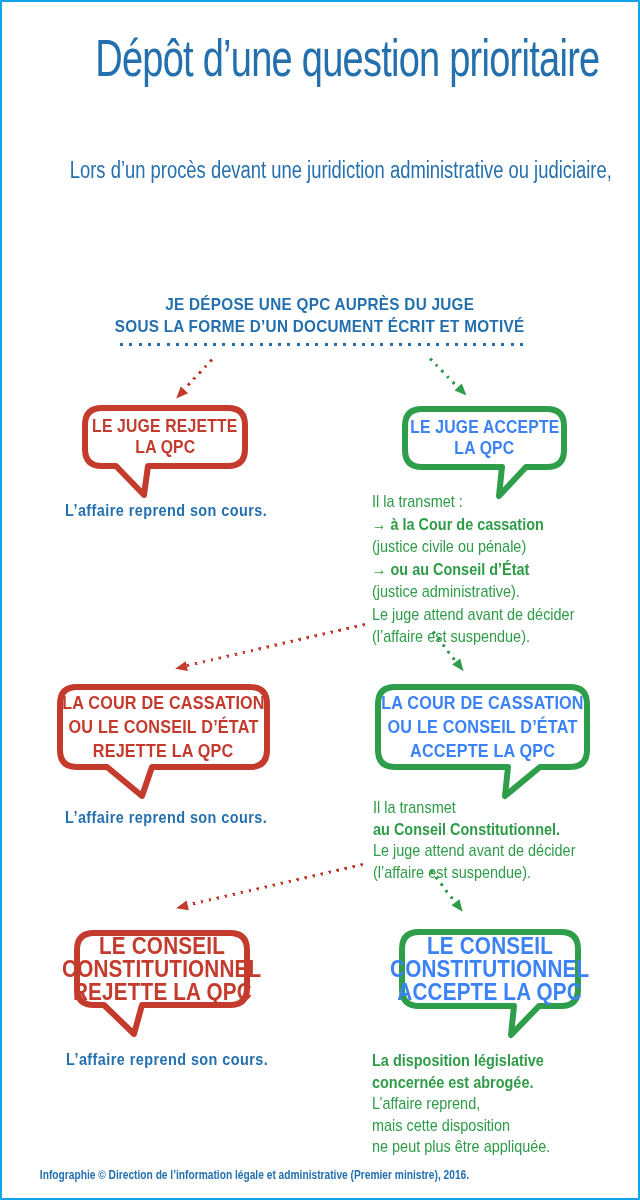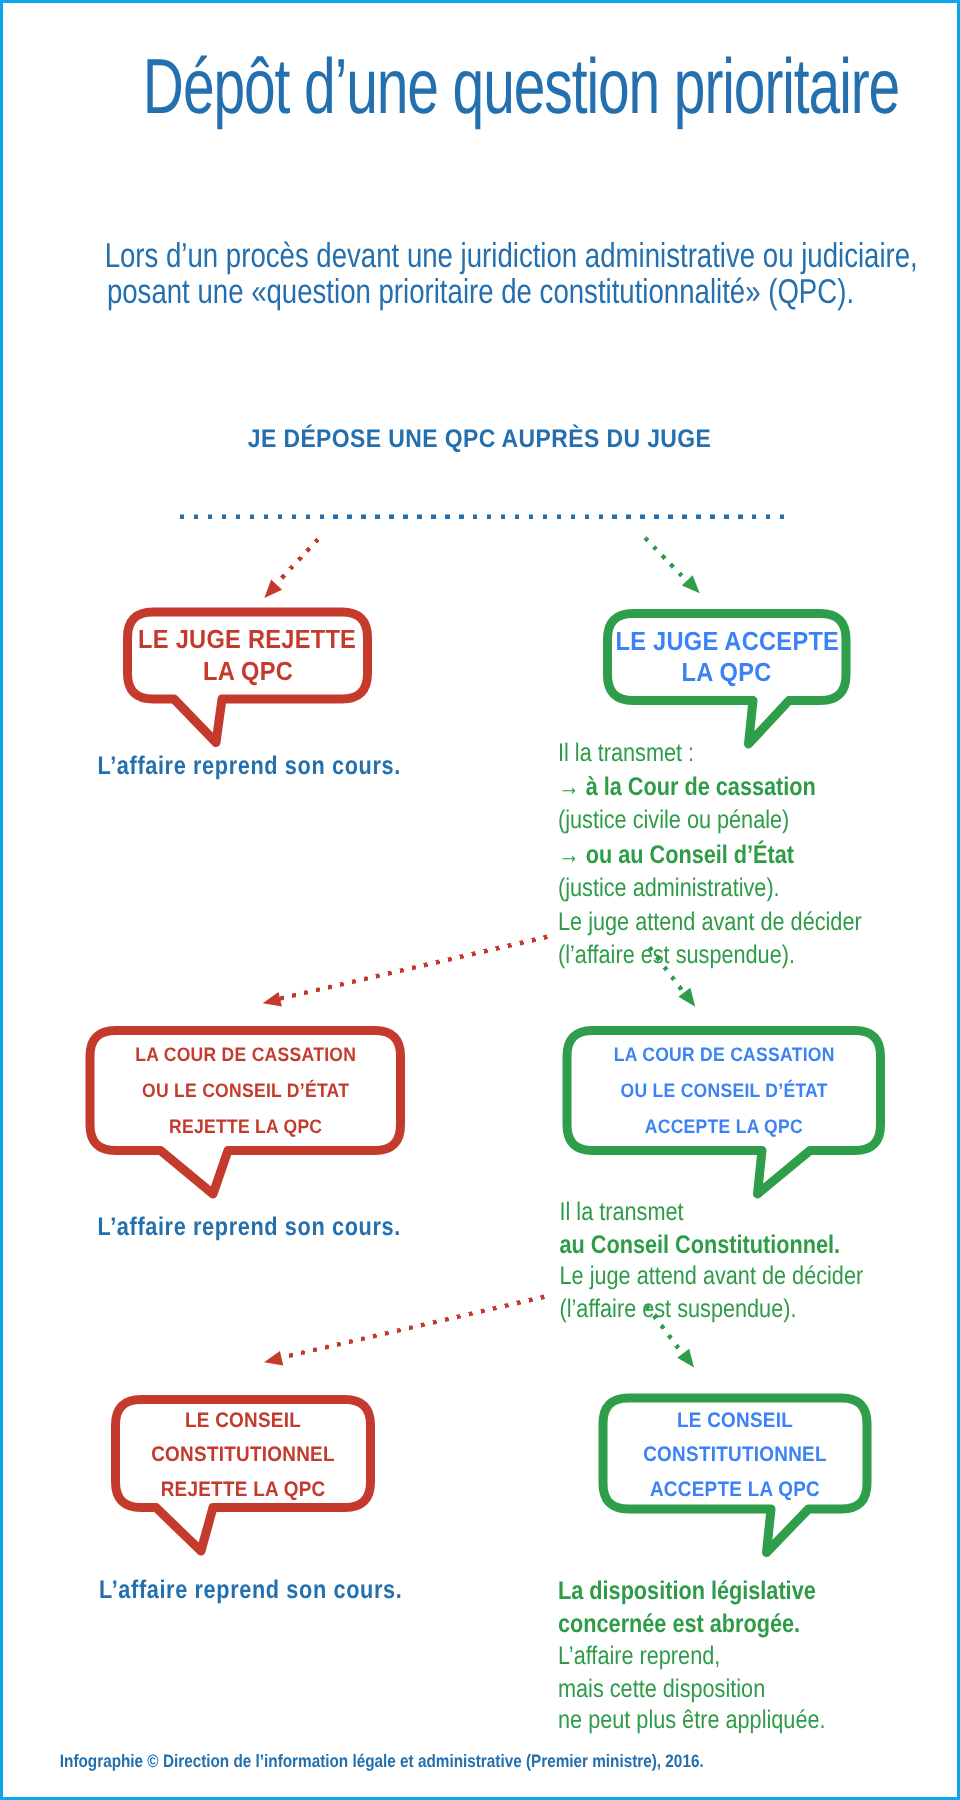--- a/index.html
+++ b/index.html
@@ -10,21 +10,21 @@
   }
   
   .title{position:absolute;top:30px;left:0;width:100%;text-align:center;color:#2470AF;}
   .title-line{font-size:52px;line-height:52px;font-weight:500;letter-spacing:-1px;}
   .title-line>span{display:inline-block;transform:scaleX(0.73);white-space:nowrap;}
   
   .intro{position:absolute;top:157px;left:0;width:100%;text-align:center;color:#2470AF;}
   .intro-line{font-size:23px;line-height:23.5px;font-weight:500;}
   .intro-line>span{display:inline-block;transform:scaleX(0.8);white-space:nowrap;}
   
-  .deposit{position:absolute;top:280px;left:0;width:100%;text-align:center;color:#2470AF;}
+  .deposit{position:absolute;top:292px;left:0;width:100%;text-align:center;color:#2470AF;}
   .deposit-line{font-size:17px;line-height:22px;font-weight:700;}
   .deposit-line>span{display:inline-block;transform:scaleX(0.9);white-space:nowrap;letter-spacing:.3px;}
   
   .dotline{position:absolute;top:341px;left:118px;width:405px;height:3px;
     background:repeating-linear-gradient(90deg,#2470AF 0 3px,transparent 3px 9.3px);}
   
   .arrow{position:absolute;height:3px;transform-origin:0 50%;
     background:repeating-linear-gradient(90deg,currentColor 0 2.6px,transparent 2.6px 8.2px);}
   .arrow::after{content:'';position:absolute;right:-11px;top:50%;margin-top:-5.5px;
     border-left:12px solid;border-top:5.5px solid transparent;border-bottom:5.5px solid transparent;}
@@ -45,22 +45,22 @@
   .bubble-text>span{display:block;transform:scaleX(0.9);white-space:nowrap;letter-spacing:.2px;}
   .bubble.red .bubble-text{color:#C43A2D;justify-content:center;}
   .bubble.green .bubble-text{color:#3b82f6;}
   .b1{left:80px;top:403px;width:166px;height:64px;}
   .b2{left:400px;top:404px;width:165px;height:64px;}
   .b3{left:55px;top:682px;width:213px;height:86px;}
   .b4{left:373px;top:682px;width:215px;height:86px;}
   .b5{left:72px;top:928px;width:176px;height:78px;}
   .b6{left:397px;top:927px;width:182px;height:80px;}
   .b1 .bubble-text,.b2 .bubble-text{font-size:17.5px;line-height:21.5px;}
-  .b3 .bubble-text,.b4 .bubble-text{font-size:13px;line-height:24px;}
-  .b5 .bubble-text,.b6 .bubble-text{font-size:14px;line-height:23px;}
+  .b3 .bubble-text,.b4 .bubble-text{font-size:18px;line-height:24px;}
+  .b5 .bubble-text,.b6 .bubble-text{font-size:23px;line-height:23px;}
   
   .note-blue{position:absolute;color:#2470AF;font-weight:700;font-size:17px;
     letter-spacing:.5px;transform:scaleX(0.85);transform-origin:0 0;white-space:nowrap;}
   .nb1{left:63px;top:499px;}
   .nb2{left:63px;top:806px;}
   .nb3{left:64px;top:1048px;}
   .note-green{position:absolute;color:#2E9B47;font-size:17px;
     transform:scaleX(0.85);transform-origin:0 0;}
   .note-green .line{white-space:nowrap;}
   .note-green .bold{font-weight:700;}
@@ -79,25 +79,25 @@
 <body>
 
 <div id="canvas">
 
   <div class="title">
     <div class="title-line"><span>Dépôt d’une question prioritaire</span></div>
   </div>
 
   <div class="intro">
     <div class="intro-line"><span>Lors d’un procès devant une juridiction administrative ou judiciaire,</span></div>
-    <div class="intro-line"><span>posant une «question prioritaire de constitutionnalité» (QPC).</span></div>
   </div>
 
   <div class="deposit">
     <div class="deposit-line"><span>JE DÉPOSE UNE QPC AUPRÈS DU JUGE</span></div>
+    <div class="deposit-line"><span>SOUS LA FORME D’UN DOCUMENT ÉCRIT ET MOTIVÉ</span></div>
   </div>
 
   <div class="dotline"></div>
 
   <div class="arrow red a1"></div>
   <div class="arrow green a2"></div>
   <div class="arrow red a3"></div>
   <div class="arrow green a4"></div>
   <div class="arrow red a5"></div>
   <div class="arrow green a6"></div>

